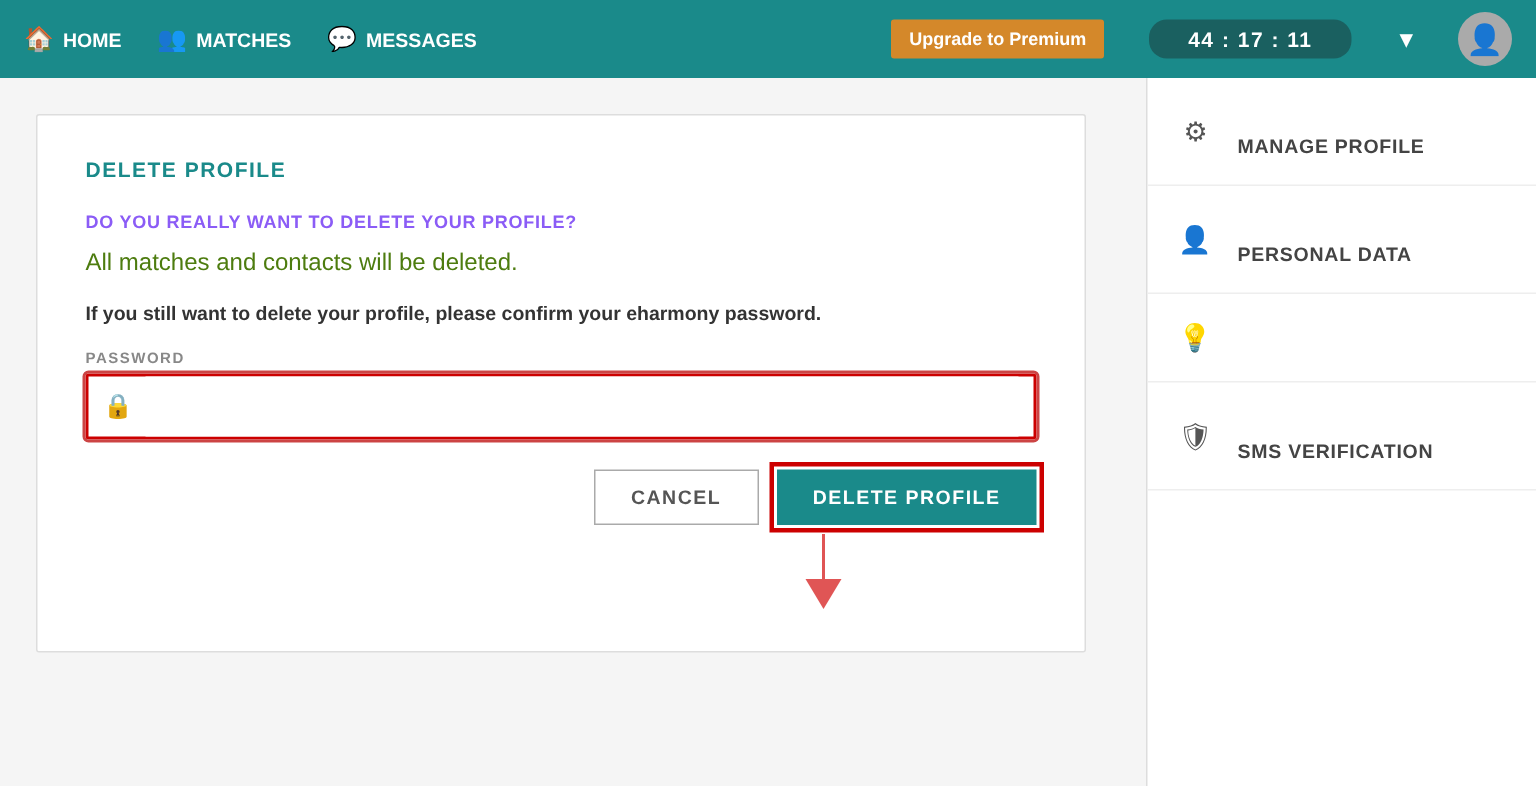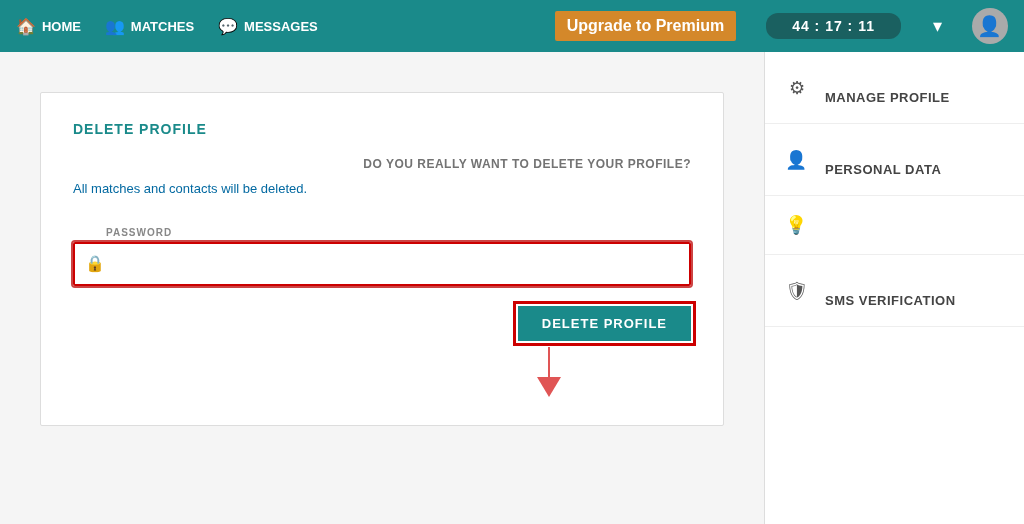--- a/index.html
+++ b/index.html
@@ -19,21 +19,21 @@
       color: white; font-weight: bold; font-size: 13px;
       cursor: pointer; text-transform: uppercase;
     }
     .nav-icon { font-size: 16px; }
     .nav-spacer { flex: 1; }
     .upgrade-btn {
       background: #d4882a;
       color: white;
       border: none;
       padding: 6px 12px;
-      font-size: 16px;
+      font-size: 12px;
       font-weight: bold;
       cursor: pointer;
       border-radius: 2px;
       margin-right: 6px;
     }
     .timer-box {
       background: #1a6060;
       color: white;
       font-weight: bold;
       font-size: 14px;
@@ -53,21 +53,21 @@
 
     
     .main-content {
       display: flex;
       height: calc(524px - 52px);
     }
 
     
     .left-panel {
       flex: 1;
-      padding: 40px;
+      padding: 24px;
       background: #f5f5f5;
     }
 
     .card {
       background: white;
       border: 1px solid #ddd;
       padding: 28px 32px;
       border-radius: 2px;
       max-width: 700px;
     }
@@ -77,49 +77,47 @@
       font-size: 14px;
       font-weight: bold;
       letter-spacing: 1px;
       text-transform: uppercase;
       margin-bottom: 20px;
     }
 
     .confirm-question {
       font-size: 12px;
       font-weight: bold;
-      color: #737373;
+      color: #8b5cf6;
       text-transform: uppercase;
       letter-spacing: 0.5px;
       margin-bottom: 8px;
-      text-align: right;
     }
 
     .confirm-description {
-      font-size: 13px;
-      color: #0369a1;
-      margin-bottom: 27px;
+      font-size: 16px;
+      color: #4d7c0f;
+      margin-bottom: 12px;
       line-height: 1.6;
     }
 
     .confirm-bold {
       font-size: 13px;
       font-weight: bold;
       color: #333;
       margin-bottom: 18px;
     }
 
     .password-label {
       font-size: 10px;
       font-weight: bold;
       color: #888;
       letter-spacing: 1px;
       text-transform: uppercase;
       margin-bottom: 4px;
-      margin-left: 33px;
     }
 
     .password-wrapper {
       border: 2px solid #cc0000;
       border-radius: 2px;
       display: flex;
       align-items: center;
       padding: 0 10px;
       background: white;
       margin-bottom: 20px;
@@ -252,28 +250,30 @@
   <div class="left-panel">
     <div class="card">
       <div class="card-title">DELETE PROFILE</div>
 
       <div class="confirm-question">DO YOU REALLY WANT TO DELETE YOUR PROFILE?</div>
 
       <div class="confirm-description">
         <span>All matches and contacts will be deleted.</span><br>
       </div>
 
+      <div class="confirm-bold">If you still want to delete your profile, please confirm your eharmony password.</div>
 
       <div class="password-label">PASSWORD</div>
       <div class="password-wrapper">
         <span class="lock-icon">🔒</span>
         <input class="password-input" type="password" style="">
       </div>
 
       <div class="button-row">
+        <button class="btn-cancel">CANCEL</button>
         <button class="btn-delete">DELETE PROFILE</button>
       </div>
 
       <div class="arrow-container">
         <div>
           <div class="arrow-line"></div>
           <div class="arrow-down"></div>
         </div>
       </div>
     </div>

